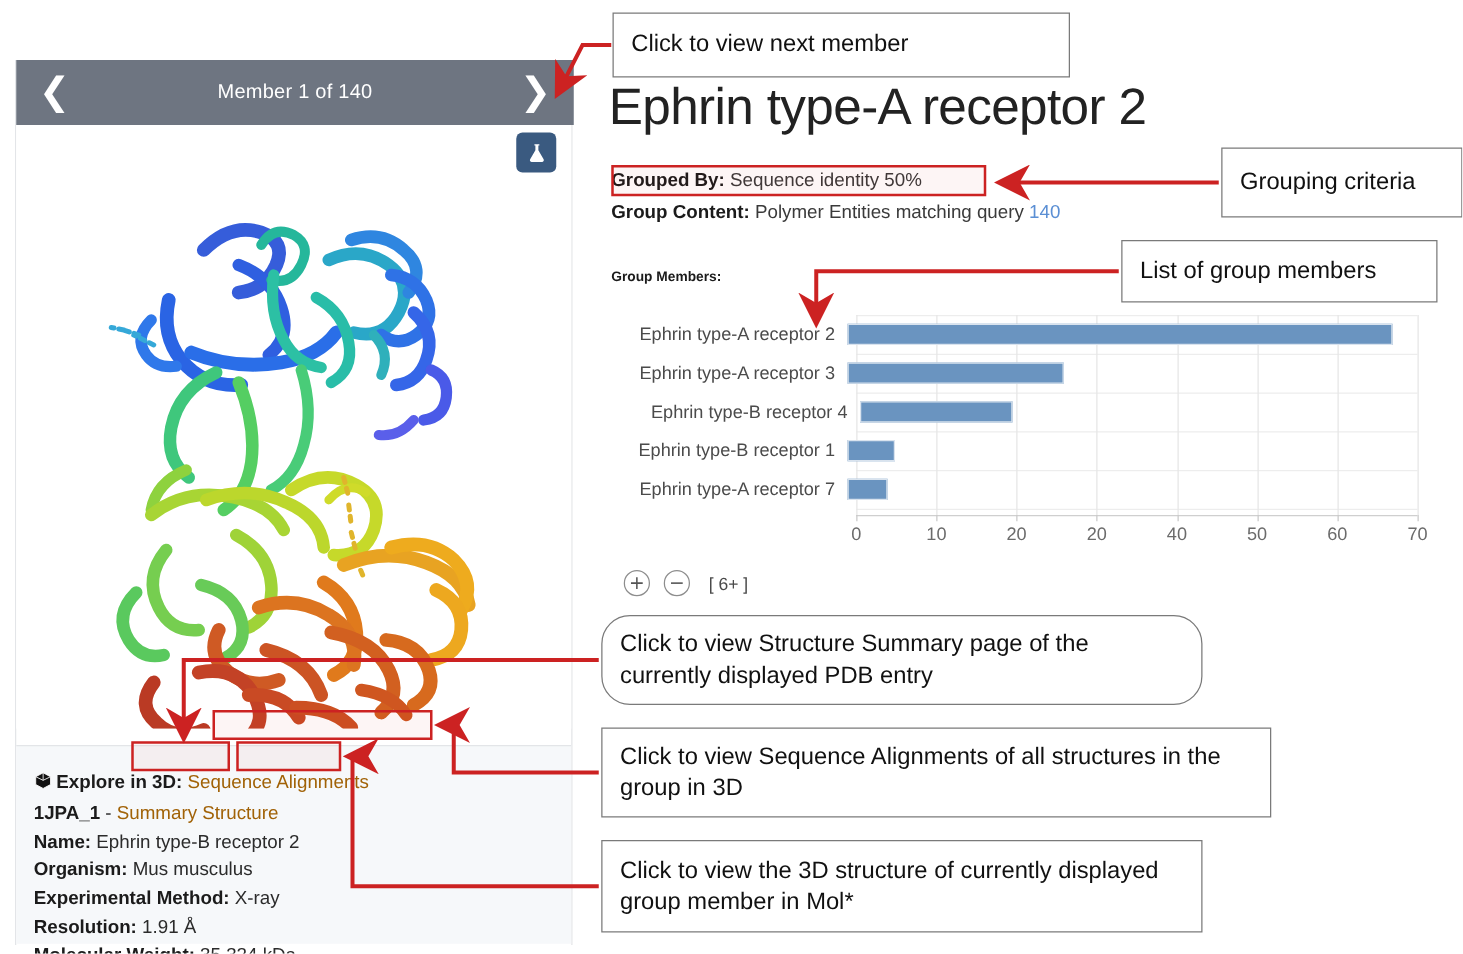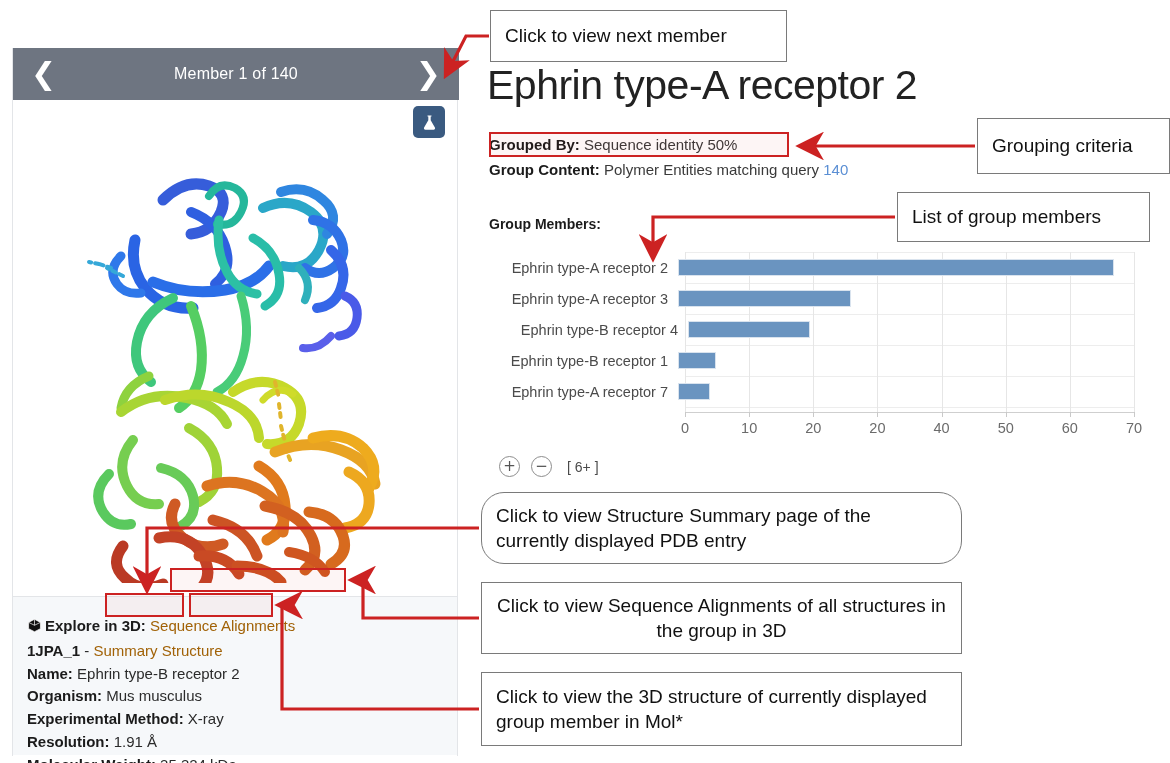--- a/index.html
+++ b/index.html
@@ -132,21 +132,21 @@
     white-space: nowrap;
   }
   .meta-key { font-weight: bold; color: #1b1b1b; }
   .meta-val { color: #3a3a3a; }
   .count-link { color: #5b8fd4; }
 
   #group-members-label {
     position: absolute;
     left: 489px;
     top: 216px;
-    font-size: 14px;
+    font-size: 11px;
     font-weight: bold;
     color: #1b1b1b;
   }
 
   
   #chart {
     position: absolute;
     left: 487px;
     top: 252px;
     width: 660px;
@@ -488,37 +488,37 @@
     <div class="circ-btn">+</div>
     <div class="circ-btn">−</div>
     <div id="more-count">[ 6+ ]</div>
   </div>
 
   <div class="hl-box" style="left:489px; top:132px; width:300px; height:25px;"></div>
   <div class="hl-box" style="left:170px; top:568px; width:176px; height:24px;"></div>
   <div class="hl-box" style="left:105px; top:593px; width:79px; height:24px;"></div>
   <div class="hl-box" style="left:189px; top:593px; width:84px; height:24px;"></div>
 
-  <div class="callout" style="left:490px; top:10px; width:297px; height:52px;">
+  <div class="callout" style="left:490px; top:10px; width:366px; height:52px;">
     <span>Click to view next member</span>
   </div>
 
   <div class="callout" style="left:977px; top:118px; width:193px; height:56px;">
     <span>Grouping criteria</span>
   </div>
 
   <div class="callout" style="left:897px; top:192px; width:253px; height:50px;">
     <span>List of group members</span>
   </div>
 
   <div class="callout" style="left:481px; top:492px; width:481px; height:72px;border-radius:23px;">
     <span>Click to view Structure Summary page of the currently displayed PDB entry</span>
   </div>
 
-  <div class="callout" style="left:481px; top:582px; width:481px; height:72px;text-align:center;">
+  <div class="callout" style="left:481px; top:582px; width:536px; height:72px;">
     <span>Click to view Sequence Alignments of all structures in the group in 3D</span>
   </div>
 
   <div class="callout" style="left:481px; top:672px; width:481px; height:74px;">
     <span>Click to view the 3D structure of currently displayed group member in Mol*</span>
   </div>
 
   <svg id="ann-svg" aria-hidden="true">
     <defs>
       <marker id="ah" markerWidth="9" markerHeight="9" refX="7.5" refY="4.5" orient="auto">

